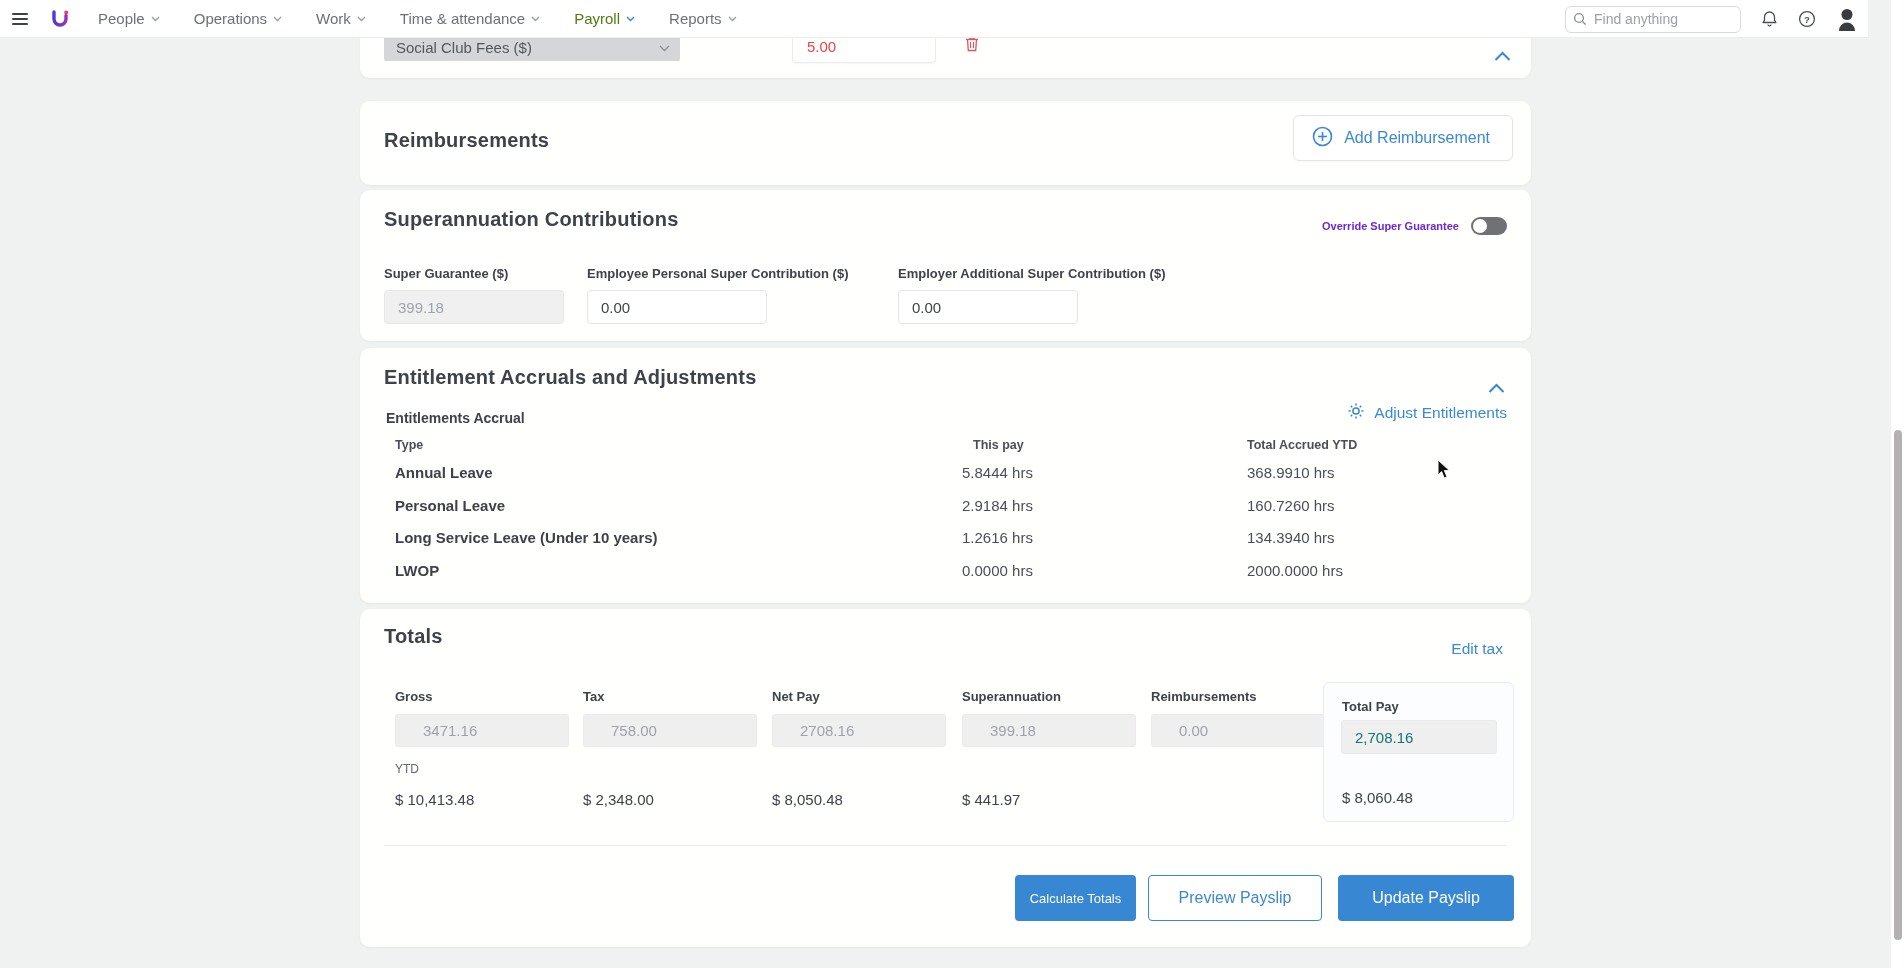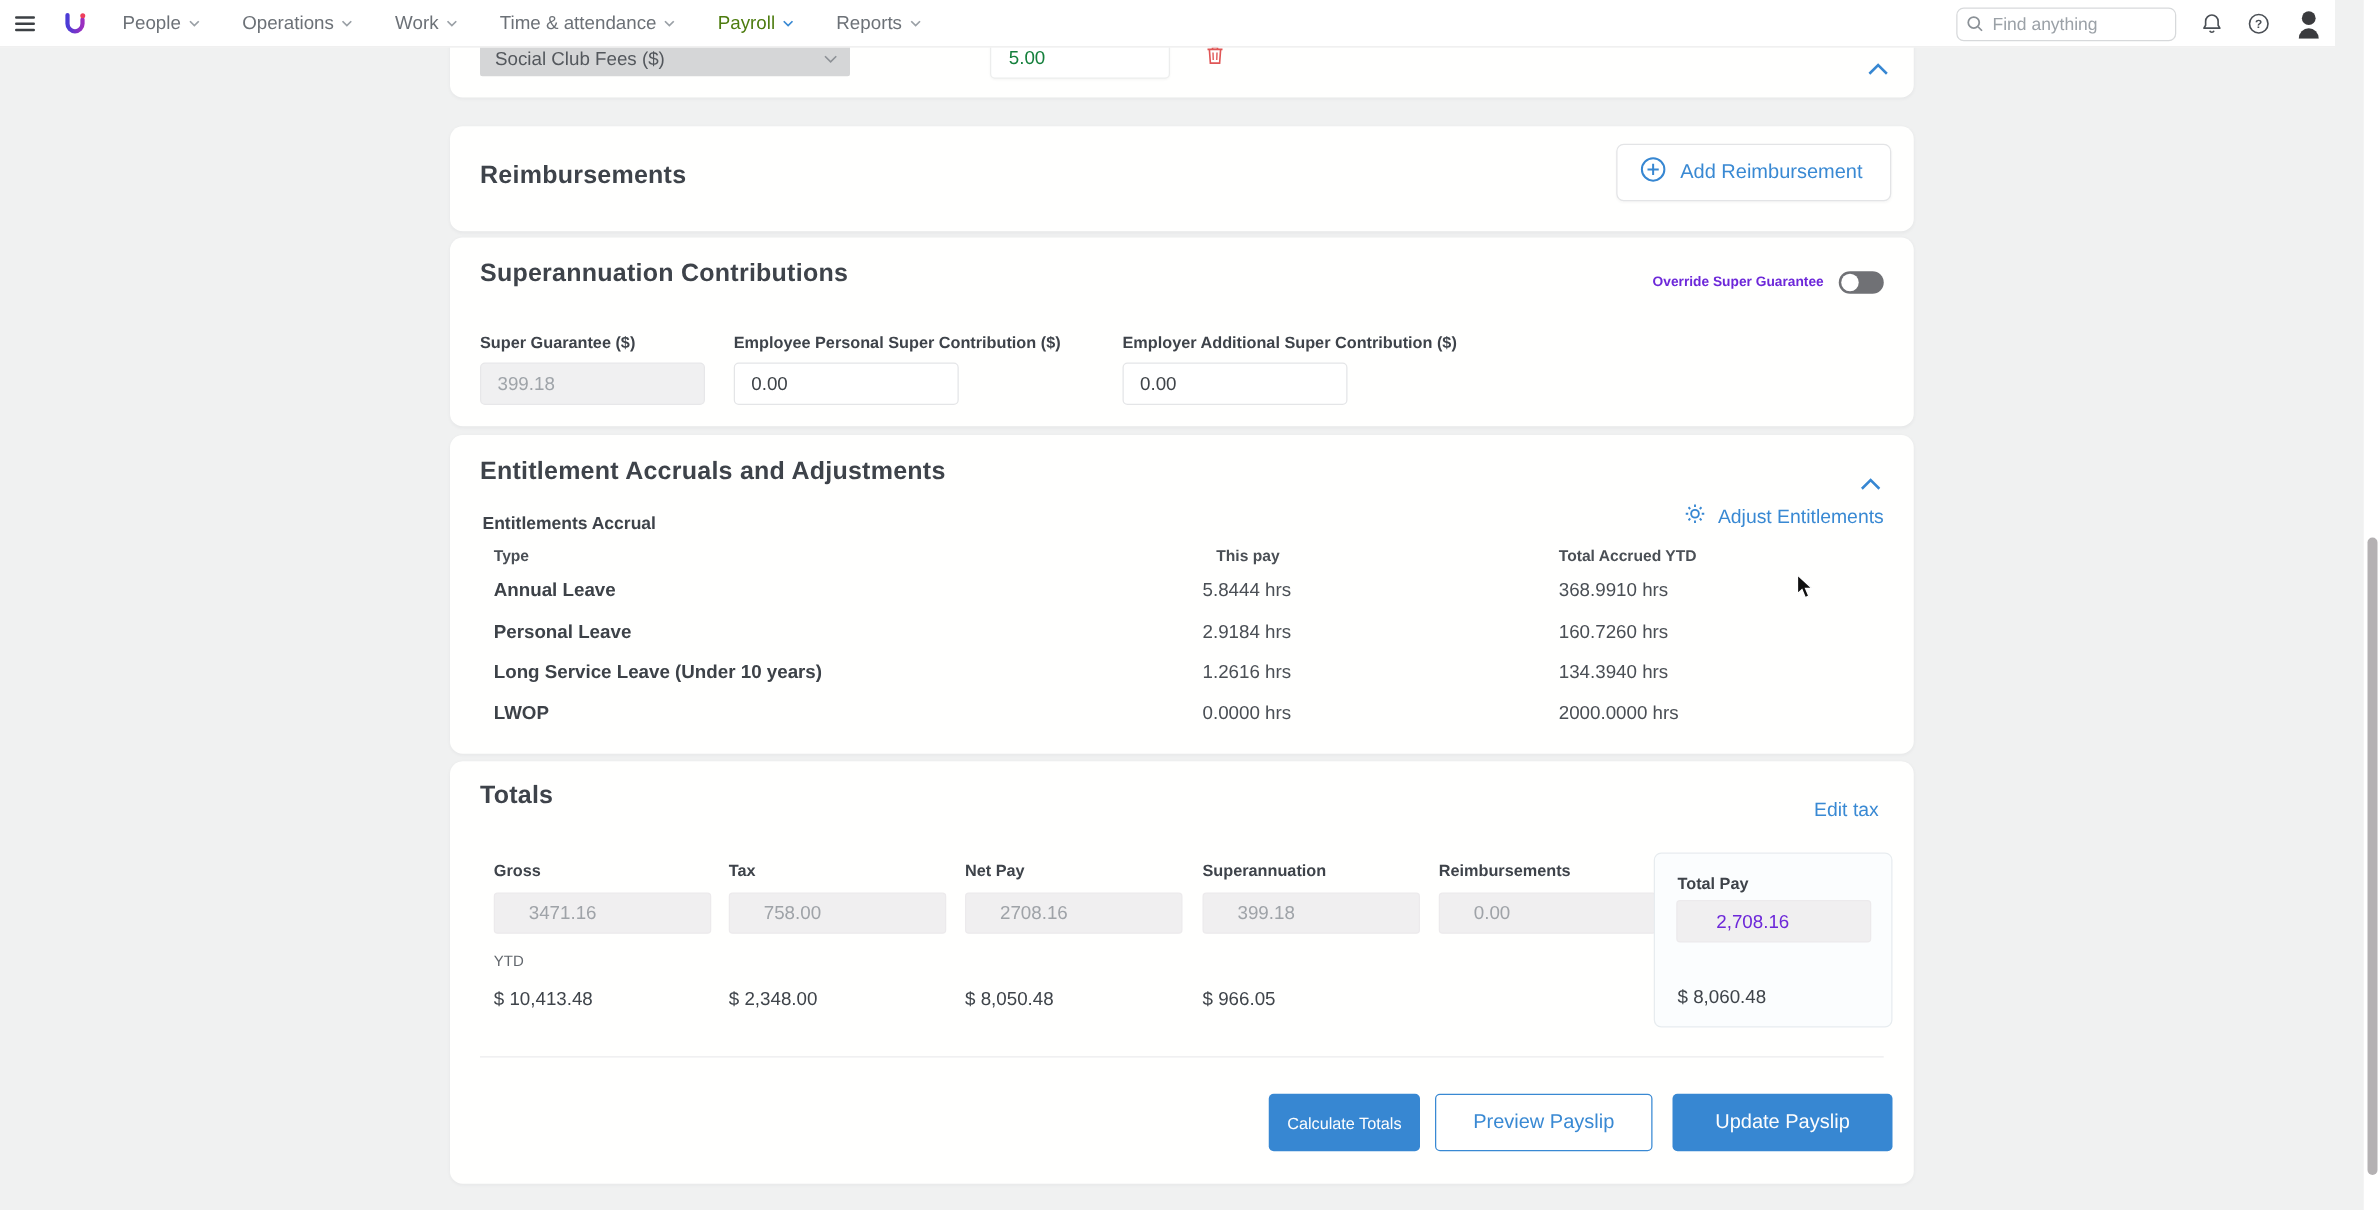--- a/index.html
+++ b/index.html
@@ -37,21 +37,21 @@
   #card-totals { top:609px; height:338px; }
 
   .h-section { font-size:20px; font-weight:700; color:#3e434a; letter-spacing:.2px; }
 
   
   .ded-select { position:absolute; left:24px; top:37px; width:296px; height:28px; background:#d5d6d7;
     border-radius:2px; display:flex; align-items:center; padding:0 10px 0 12px; cursor:pointer; }
   .ded-select .sel-label { flex:1; font-size:15px; color:#53575c; }
   .ded-amount { position:absolute; left:432px; top:33px; width:144px; height:34px; }
   .ded-amount input { width:100%; height:100%; border:1px solid #eceded; border-radius:4px;
-    box-shadow:0 1px 2px rgba(0,0,0,.04); padding:0 14px; font-size:15px; color:#15803d;
+    box-shadow:0 1px 2px rgba(0,0,0,.04); padding:0 14px; font-size:15px; color:#ef4444;
     font-family:"Liberation Sans", sans-serif; outline:none; }
   .trash { position:absolute; left:605px; top:40px; cursor:pointer; }
   .collapse-chev { position:absolute; cursor:pointer; }
 
   
   #card-reimb .h-section { position:absolute; left:24px; top:28px; }
   .btn-add { position:absolute; right:18px; top:14px; height:46px; padding:0 22px 0 18px;
     background:#fff; border:1px solid #e3e4e6; border-radius:6px; display:flex; align-items:center;
     gap:11px; cursor:pointer; color:#3989d3; font-size:16px; box-shadow:0 1px 2px rgba(0,0,0,.03); }
 
@@ -86,21 +86,21 @@
   .tot-col { position:absolute; top:80px; width:160px; }
   .tot-col .f-label { font-size:13px; font-weight:700; color:#3e434a; margin-bottom:10px; }
   .tot-col input { width:174px; height:33px; background:#f0eff0; border:1px solid #eceaec; border-radius:3px;
     padding:0 27px; font-size:15px; color:#9fa3a8; font-family:"Liberation Sans", sans-serif; }
   .ytd-label { position:absolute; left:35px; top:153px; font-size:12px; color:#63686e; }
   .ytd-val { position:absolute; top:182px; font-size:15px; color:#3f444a; }
   .totalpay-panel { position:absolute; left:963px; top:73px; width:191px; height:140px;
     background:#fbfdfe; border:1px solid #e7ecef; border-radius:6px; }
   .totalpay-panel .f-label { position:absolute; left:18px; top:16px; font-size:13px; font-weight:700; color:#3e434a; }
   .totalpay-panel input { position:absolute; left:17px; top:37px; width:156px; height:34px; background:#f0eff0;
-    border:1px solid #eceaec; border-radius:3px; padding:0 31px; font-size:15px; color:#6d28d9;
+    border:1px solid #eceaec; border-radius:3px; padding:0 13px; font-size:15px; color:#0f766e;
     font-family:"Liberation Sans", sans-serif; }
   .totalpay-panel .tp-ytd { position:absolute; left:18px; top:106px; font-size:15px; color:#3f444a; }
   .totals-divider { position:absolute; left:24px; right:24px; top:236px; height:1px; background:#ececed; }
   .btn { position:absolute; top:266px; height:46px; border-radius:4px; display:flex; align-items:center;
     justify-content:center; cursor:pointer; font-family:"Liberation Sans", sans-serif; }
   .btn-filled { background:#3787d2; color:#fdfdfd; border:none; }
   .btn-outline { background:#fff; color:#3989d3; border:1px solid #3989d3; }
   #btn-calc { left:655px; width:121px; font-size:13px; }
   #btn-preview { left:788px; width:174px; font-size:16px; }
   #btn-update { left:978px; width:176px; font-size:16px; }
@@ -348,21 +348,21 @@
   </div>
   <div class="tot-col" style="left:791px;">
     <div class="f-label">Reimbursements</div>
     <input type="text" disabled="" value="0.00" style="">
   </div>
 
   <div class="ytd-label">YTD</div>
   <div class="ytd-val" style="left:35px;">$ 10,413.48</div>
   <div class="ytd-val" style="left:223px;">$ 2,348.00</div>
   <div class="ytd-val" style="left:412px;">$ 8,050.48</div>
-  <div class="ytd-val" style="left:602px;">$ 966.05</div>
+  <div class="ytd-val" style="left:602px;">$ 441.97</div>
 
   <div class="totalpay-panel">
     <div class="f-label">Total Pay</div>
     <input type="text" disabled="" value="2,708.16" style="">
     <div class="tp-ytd">$ 8,060.48</div>
   </div>
 
   <div class="totals-divider"></div>
 
   <button class="btn btn-filled" id="btn-calc">Calculate Totals</button>

